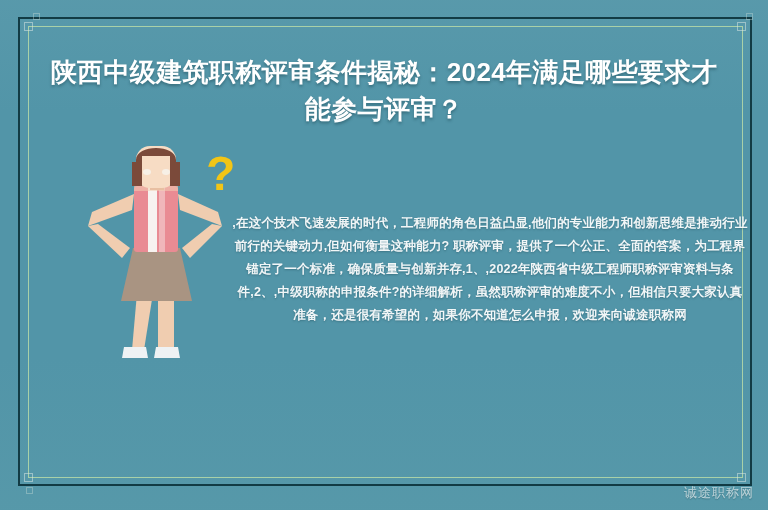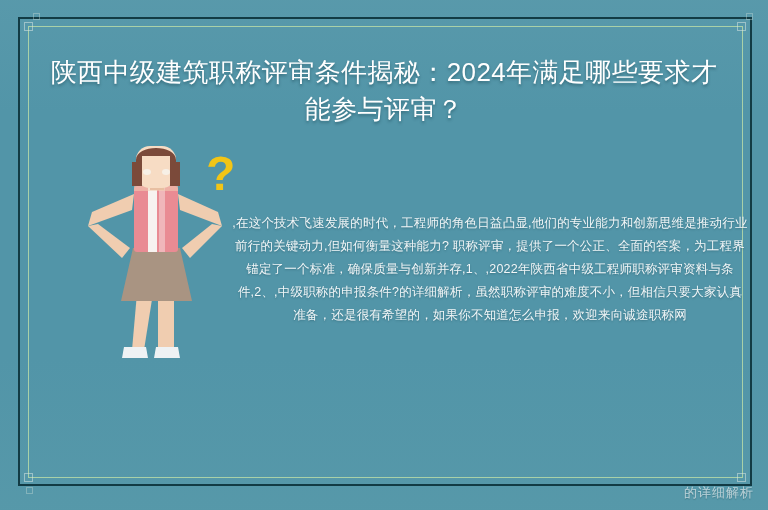--- a/index.html
+++ b/index.html
@@ -75,21 +75,21 @@
   .td-bl { left: 26px;  top: 487px; }
 
   
   .headline {
     position: absolute;
     left: 42px;
     top: 54px;
     width: 684px;
     text-align: center;
     color: #ffffff;
-    font-weight: normal;
+    font-weight: bold;
     font-size: 26px;
     line-height: 37px;
     letter-spacing: .4px;
     text-shadow: 0 2px 3px rgba(20,60,70,.45);
     white-space: pre-wrap;
   }
 
   
   .illustration {
     position: absolute;
@@ -102,21 +102,21 @@
 
   
   .body-copy {
     position: absolute;
     left: 232px;
     top: 212px;
     width: 516px;
     text-align: center;
     color: rgba(255,255,255,.93);
     font-size: 12.5px;
-    font-weight: normal;
+    font-weight: bold;
     line-height: 23px;
     letter-spacing: .2px;
     text-shadow: 0 1px 2px rgba(18,55,66,.35);
   }
 
   
   .banner {
     position: absolute;
     left: 34px;
     top: 398px;
@@ -197,15 +197,15 @@
       <ellipse cx="89" cy="34" rx="4" ry="3" fill="#f7f0e6"></ellipse>
       <ellipse cx="108" cy="34" rx="4" ry="3" fill="#f7f0e6"></ellipse>
 
       <text x="148" y="52" font-family="Liberation Sans, sans-serif" font-size="48" font-weight="bold" fill="#f2c516">?</text>
     </svg>
   </div>
 
   <div class="body-copy">,在这个技术飞速发展的时代，工程师的角色日益凸显,他们的专业能力和创新思维是推动行业前行的关键动力,但如何衡量这种能力? 职称评审，提供了一个公正、全面的答案，为工程界锚定了一个标准，确保质量与创新并存,1、,2022年陕西省中级工程师职称评审资料与条件,2、,中级职称的申报条件?的详细解析，虽然职称评审的难度不小，但相信只要大家认真准备，还是很有希望的，如果你不知道怎么申报，欢迎来向诚途职称网</div>
 
 
-  <div class="watermark">的详细解析</div>
+  <div class="watermark">诚途职称网</div>
 
 </div>
 
 </body></html>

